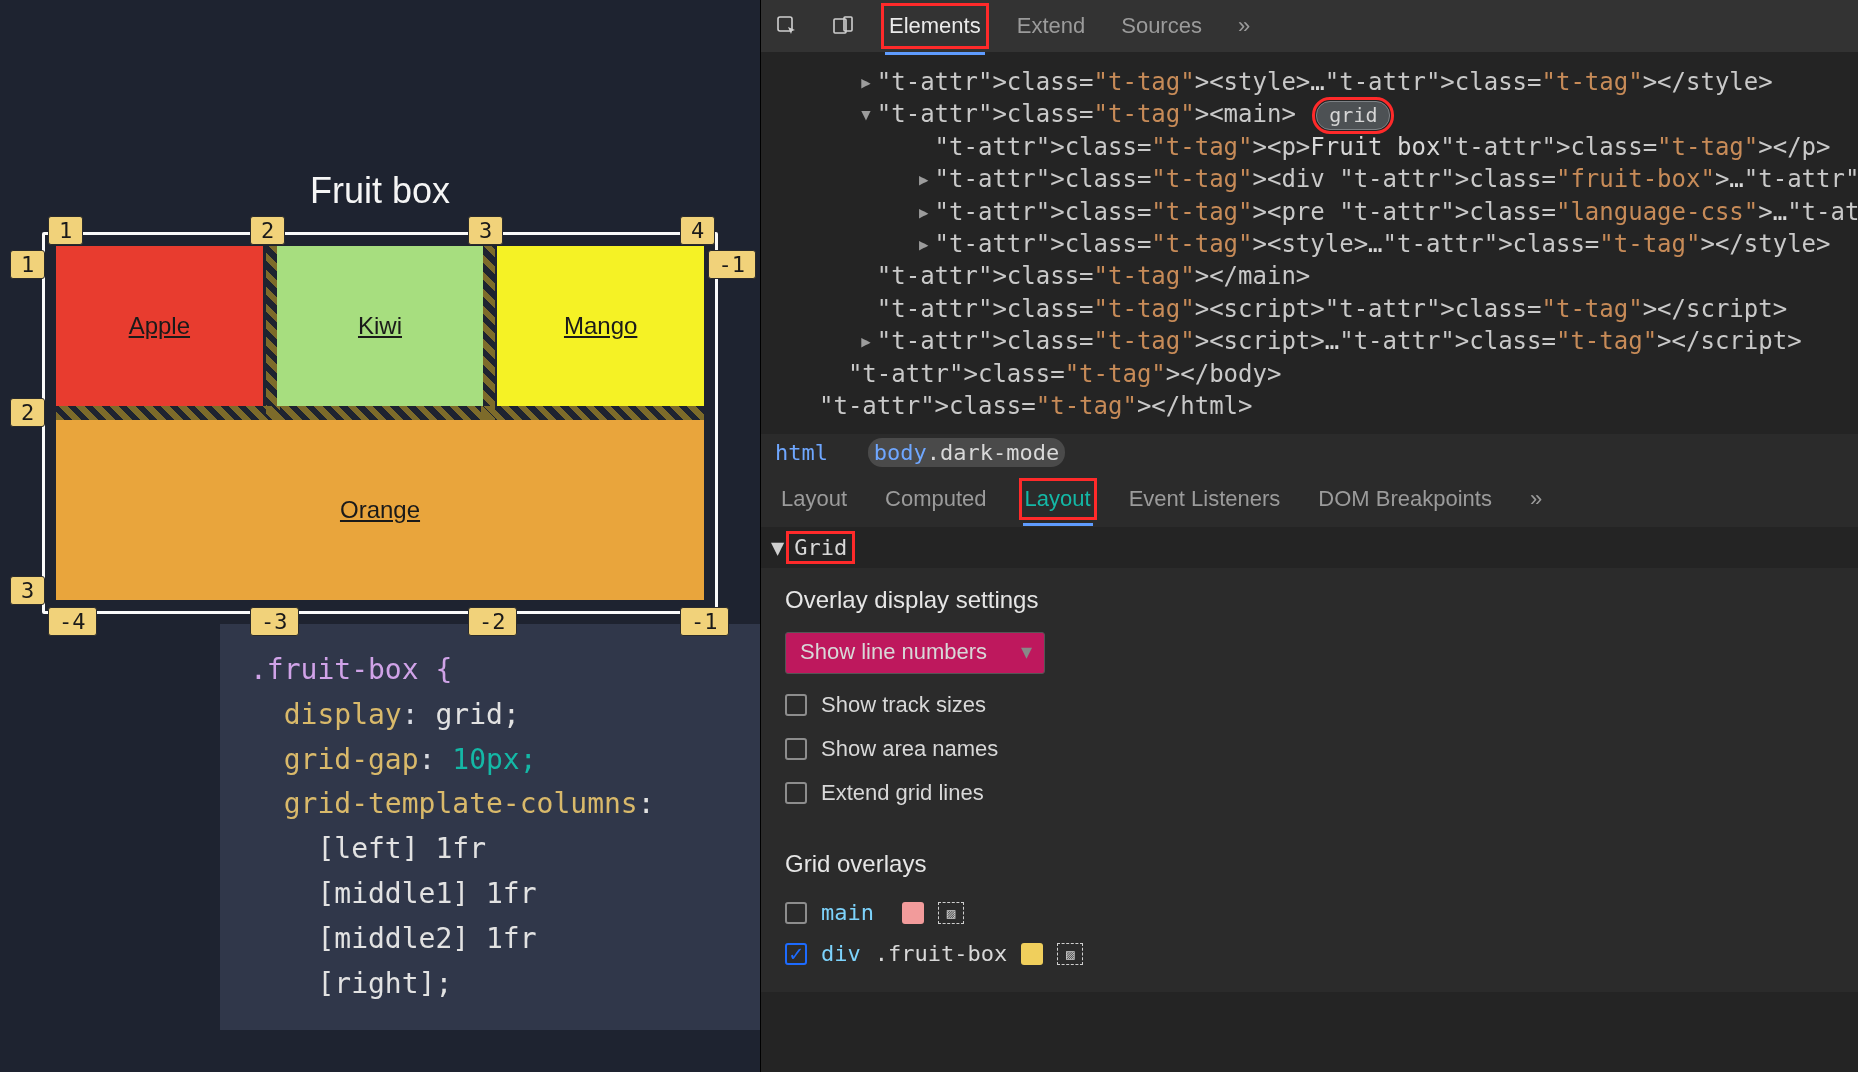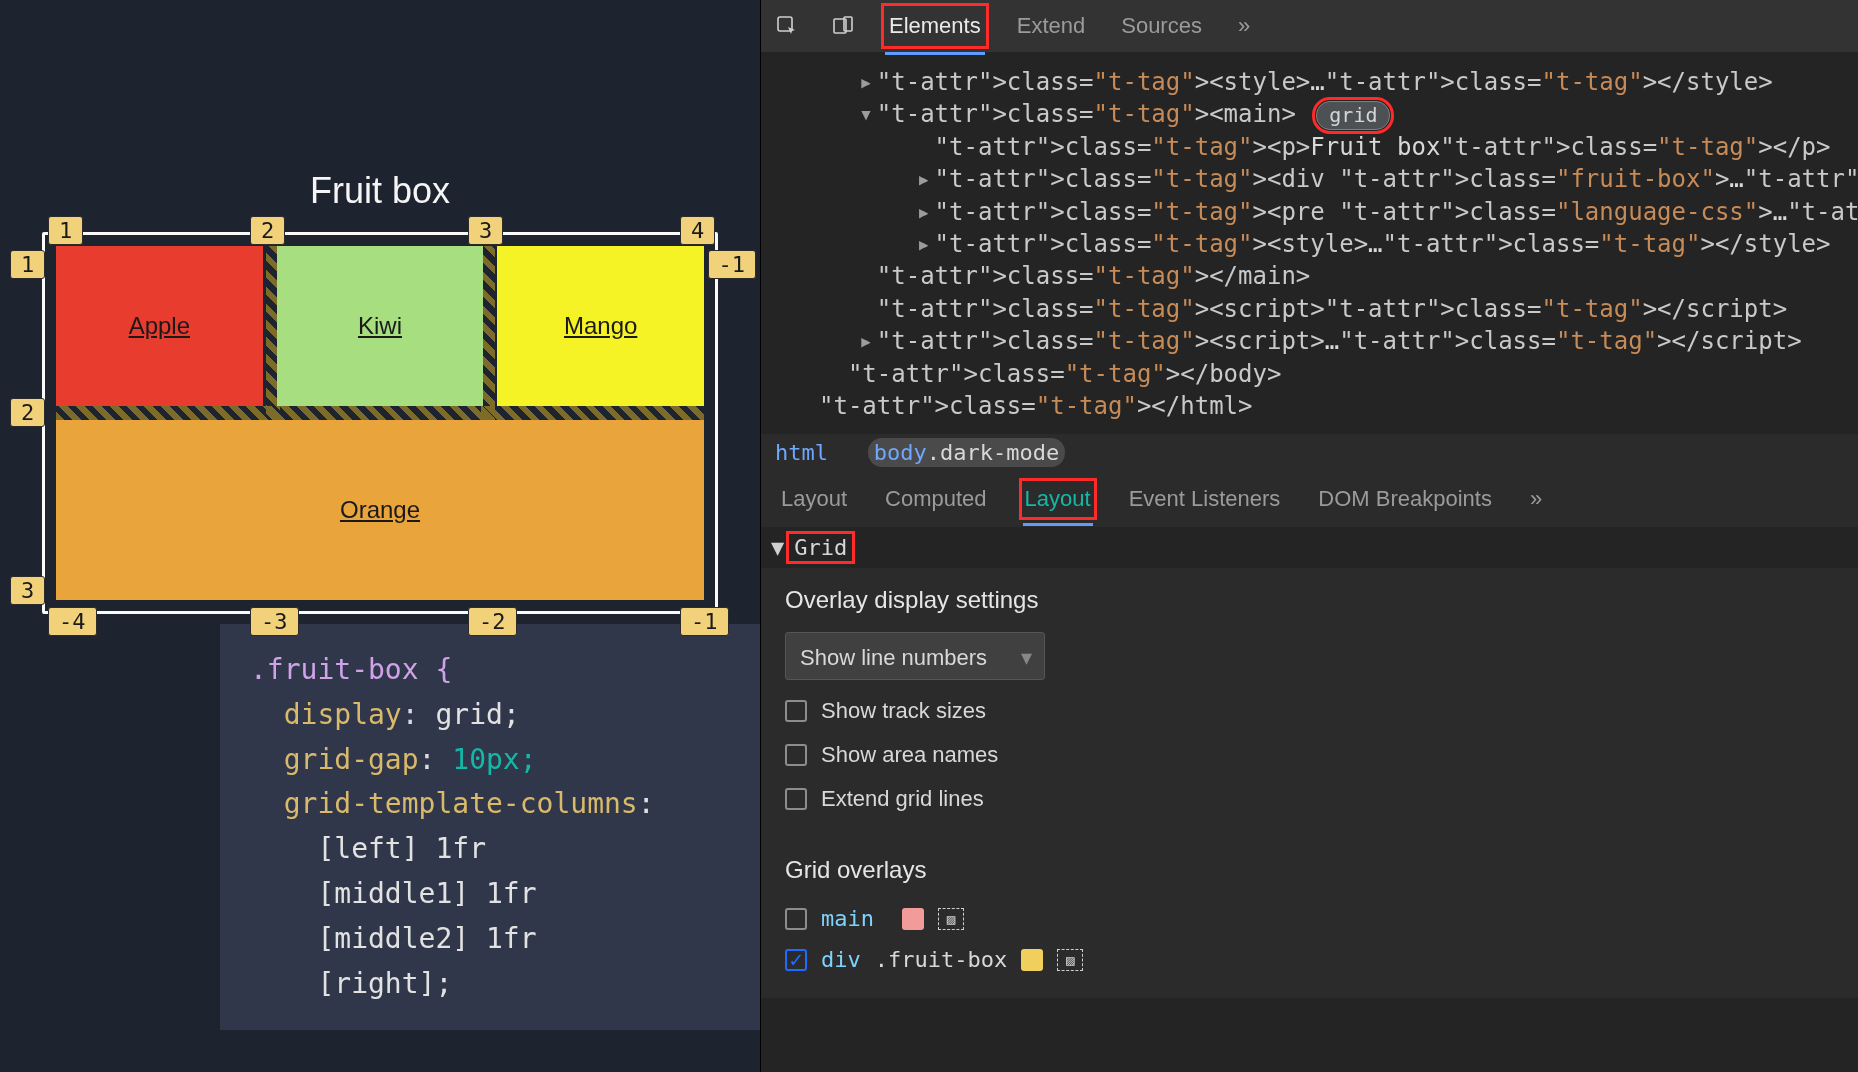--- a/index.html
+++ b/index.html
@@ -201,22 +201,22 @@
 .sec-head .disclose{color:#cfcfcf;}
 
 .settings{
   background:#2b2b2b;
   padding:18px 24px 26px;
 }
 .settings h4{
   font-size:24px;font-weight:500;color:#e6e6e6;margin-bottom:18px;
 }
 .selectbox{
-  background:#404040;border:1px solid #555;
-  padding:12px 36px 8px 14px;
+  background:#be185d;border:1px solid #555;
+  padding:6px 36px 8px 14px;
   font-size:22px;color:#d8d8d8;
   border-radius:3px;
   position:relative;display:inline-block;min-width:260px;
 }
 .selectbox::after{content:"▾";position:absolute;right:12px;color:#888;}
 .chk{
   display:flex;align-items:center;gap:14px;
   margin-top:18px;font-size:22px;color:#d8d8d8;
 }
 .chk .box{

